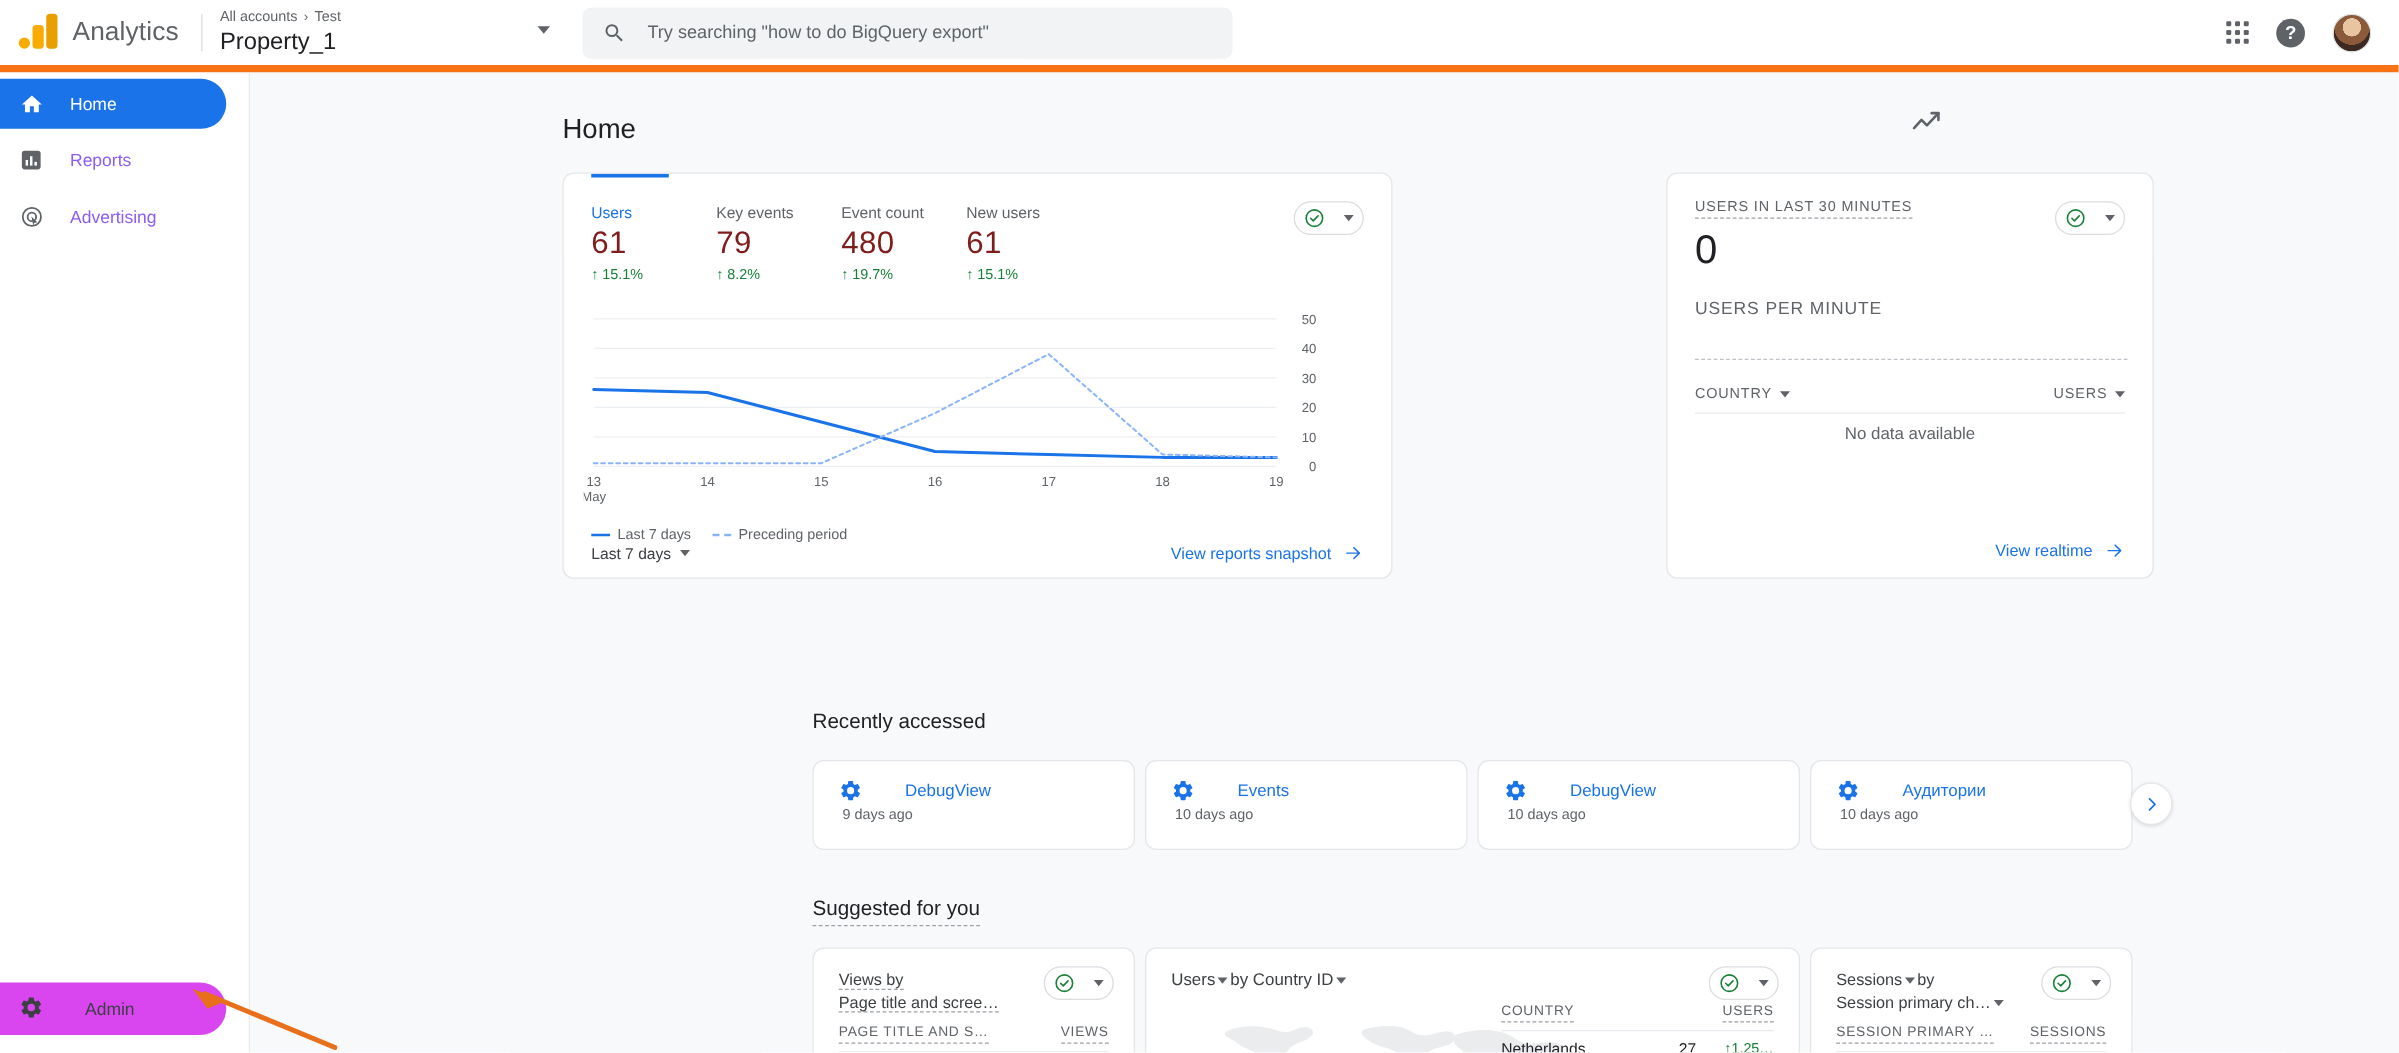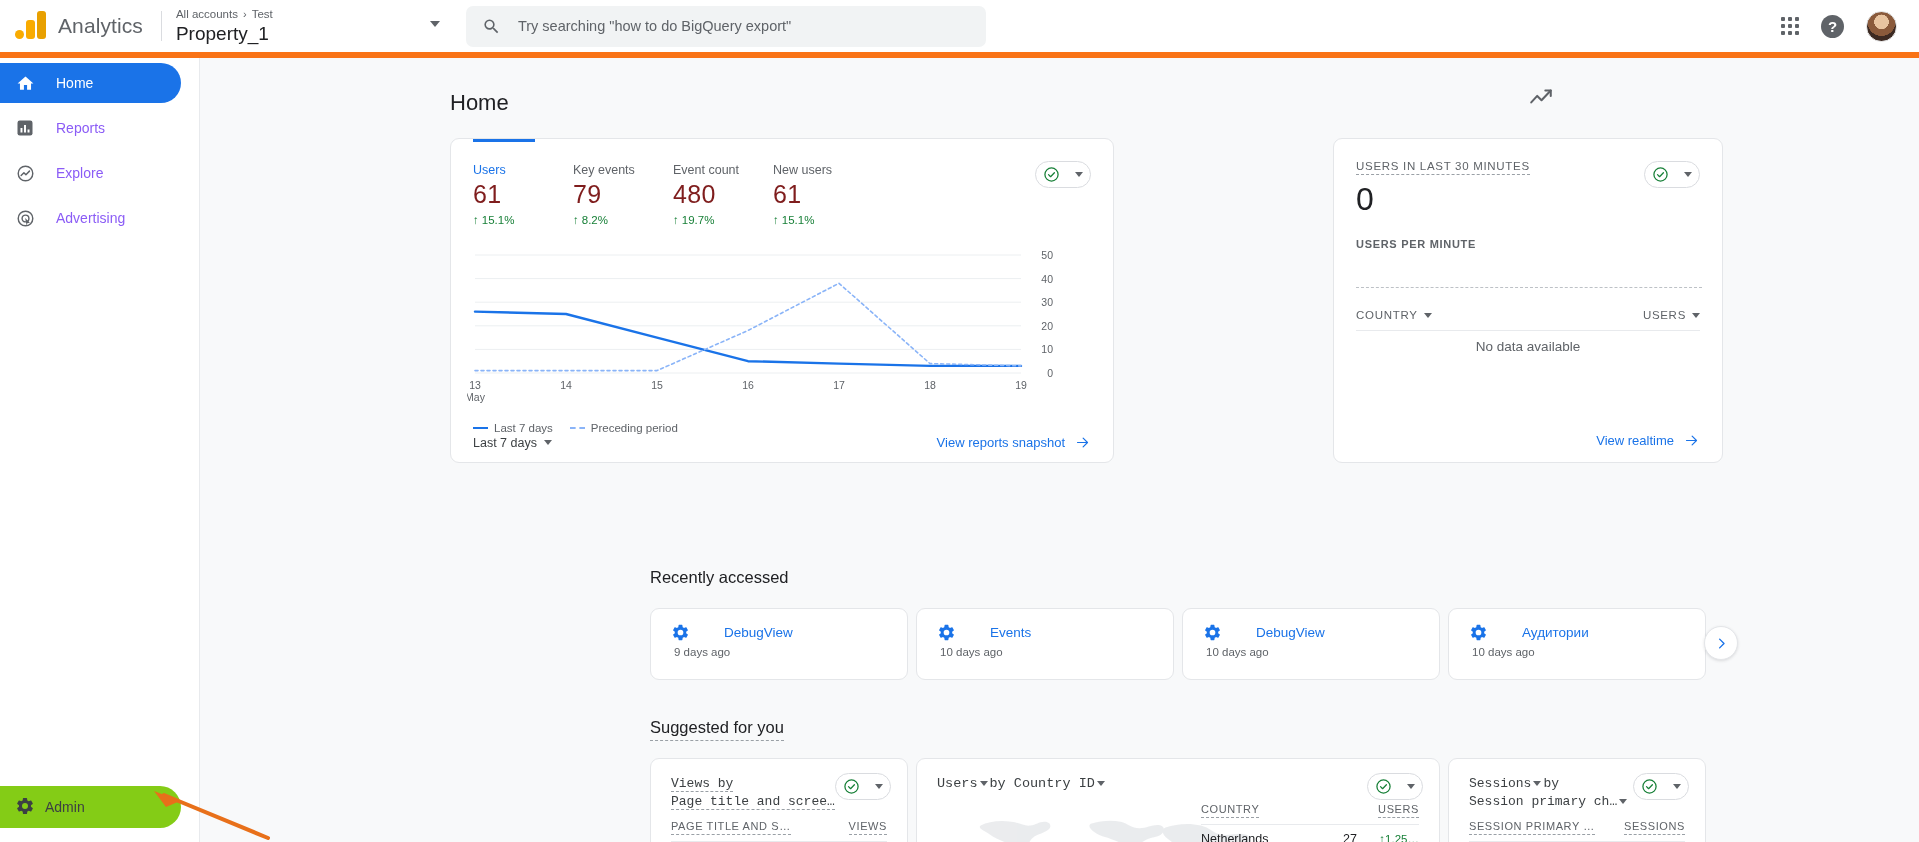--- a/index.html
+++ b/index.html
@@ -73,22 +73,22 @@
   }
   .nav-item {
     height: 40px; display: flex; align-items: center; gap: 21px;
     padding-left: 15px; margin: 5px 18px 5px 0; border-radius: 0 20px 20px 0;
     cursor: pointer; font-size: 14px; color: #8b5cf6;
   }
   .nav-item.active { background: #1a73e8; color: #fff; }
   .nav-item .ico { width: 20px; height: 20px; flex: 0 0 20px; display: flex; align-items: center; justify-content: center; }
   .admin-row {
     position: absolute; bottom: 14px; left: 0; right: 18px; height: 42px;
-    display: flex; align-items: center; gap: 10px; padding-left: 15px;
-    border-radius: 0 21px 21px 0; background: #84cc16; cursor: pointer;
+    display: flex; align-items: center; gap: 33px; padding-left: 15px;
+    border-radius: 0 21px 21px 0; background: #d946ef; cursor: pointer;
     font-size: 14px; color: #3c4043;
   }
 
   
   .main {
     position: absolute; top: 58px; left: 200px; right: 0; bottom: 0;
     background: #f8f9fa; overflow: hidden;
   }
   .page-title { font-size: 22px; color: #202124; margin: 32px 0 0 250px; }
   .trend-icon { position: absolute; top: 26px; right: 365px; width: 26px; height: 26px; cursor: pointer; }
@@ -122,21 +122,21 @@
   .lg-solid { width: 15px; height: 2.5px; background: #1a73e8; }
   .lg-dash { width: 15px; height: 0; border-top: 2.5px dashed #8ab4f8; }
   .date-sel { display: flex; align-items: center; gap: 7px; font-size: 12.5px; color: #3c4043; cursor: pointer; }
   .date-sel .dcaret { width: 0; height: 0; border-left: 4.5px solid transparent; border-right: 4.5px solid transparent; border-top: 5px solid #5f6368; }
   .cta { margin-left: auto; color: #1a73e8; font-size: 13px; display: flex; align-items: center; gap: 9px; cursor: pointer; }
 
   
   #realtime-card { left: 1133px; top: 80px; width: 390px; height: 325px; }
   .rt-label { font-size: 11.5px; color: #5f6368; letter-spacing: .7px; margin: 21px 0 0 22px; border-bottom: 1px dashed #9aa0a6; display: inline-block; padding-bottom: 2px; }
   .rt-value { font-size: 32px; font-weight: 300; color: #202124; margin: 6px 0 0 22px; }
-  .rt-sub { font-size: 11px; color: #5f6368; letter-spacing: .7px; margin: 20px 0 0 22px; font-weight: bold; }
+  .rt-sub { font-size: 14px; color: #5f6368; letter-spacing: .7px; margin: 20px 0 0 22px; }
   .rt-spark { position: absolute; left: 22px; top: 148px; width: 346px; border-top: 1px dashed #bdc1c6; }
   .rt-th { position: absolute; left: 22px; right: 22px; top: 170px; display: flex; justify-content: space-between; font-size: 11.5px; color: #5f6368; letter-spacing: .7px; border-bottom: 1px solid #e8eaed; padding-bottom: 9px; }
   .rt-th .thc { display: flex; align-items: center; gap: 6px; cursor: pointer; }
   .rt-th .dc { width: 0; height: 0; border-left: 4px solid transparent; border-right: 4px solid transparent; border-top: 5px solid #5f6368; }
   .rt-nodata { position: absolute; top: 200px; width: 100%; text-align: center; font-size: 13.5px; color: #5f6368; }
   .rt-cta { position: absolute; right: 22px; bottom: 14px; color: #1a73e8; font-size: 13px; display: flex; align-items: center; gap: 9px; cursor: pointer; }
 
   
   .section-title { position: absolute; font-size: 16.5px; color: #202124; }
   #ra-title { left: 450px; top: 510px; }
@@ -150,21 +150,21 @@
   .ra-next {
     position: absolute; left: 1504px; top: 568px; width: 34px; height: 34px;
     border-radius: 50%; background: #fff; border: 1px solid #e4e6e9;
     display: flex; align-items: center; justify-content: center; cursor: pointer;
     box-shadow: 0 1px 3px rgba(60,64,67,.16);
   }
 
   
   #sg-title { left: 450px; top: 660px; border-bottom: 1px dashed #9aa0a6; padding-bottom: 3px; }
   .sg-card { position: absolute; top: 700px; height: 160px; background: #fff; border: 1px solid #e4e6e9; border-radius: 9px; overflow: hidden; }
-  .sg-head { font-size: 13px; color: #3c4043; margin: 16px 0 0 20px; line-height: 18px; font-family: Liberation Mono, monospace; }
+  .sg-head { font-size: 13px; color: #3c4043; margin: 16px 0 0 20px; line-height: 18px; }
   .sg-head .dotted { border-bottom: 1px dashed #9aa0a6; }
   .sg-th { display: flex; justify-content: space-between; font-size: 11px; color: #5f6368; letter-spacing: .6px; margin: 9px 20px 0 20px; padding-bottom: 6px; border-bottom: 1px solid #e8eaed; }
   .sg-th span { border-bottom: 1px dashed #9aa0a6; padding-bottom: 2px; }
   .sg-row { position: relative; display: flex; align-items: center; margin: 0 20px; height: 28px; font-size: 12.5px; color: #202124; }
   .sg-row .nm { flex: 1; white-space: nowrap; overflow: hidden; }
   .sg-row .vl { width: 44px; text-align: right; }
   .sg-row .dl { width: 62px; text-align: right; font-size: 11.5px; color: #188038; }
   .mini-caret { display: inline-block; width: 0; height: 0; border-left: 4px solid transparent; border-right: 4px solid transparent; border-top: 5px solid #5f6368; vertical-align: middle; margin: 0 2px; }
 
   .worldmap { position: absolute; left: 20px; top: 46px; width: 330px; height: 112px; opacity: .5; }
@@ -232,29 +232,20 @@
     <div class="nav-item">
       <span class="ico">
         <svg width="18" height="18" viewBox="0 0 24 24">
             <rect x="2" y="2" width="20" height="20" rx="3" fill="#5f6368"></rect>
             <rect x="6" y="12" width="2.6" height="6" fill="#fff"></rect>
             <rect x="10.7" y="8" width="2.6" height="10" fill="#fff"></rect>
             <rect x="15.4" y="14" width="2.6" height="4" fill="#fff"></rect>
           </svg>
       </span>
       <span>Reports</span>
-    </div>
-    <div class="nav-item">
-      <span class="ico">
-        <svg width="19" height="19" viewBox="0 0 24 24">
-            <circle cx="12" cy="12" r="9.2" fill="none" stroke="#5f6368" stroke-width="1.8"></circle>
-            <path d="M6.5 14.5l3.5-3.5 2.5 2.5 4.5-4.5" fill="none" stroke="#5f6368" stroke-width="1.8" stroke-linecap="round" stroke-linejoin="round"></path>
-          </svg>
-      </span>
-      <span>Explore</span>
     </div>
     <div class="nav-item">
       <span class="ico">
         <svg width="19" height="19" viewBox="0 0 24 24">
             <circle cx="12" cy="12" r="9.2" fill="none" stroke="#5f6368" stroke-width="1.8"></circle>
             <circle cx="12" cy="12" r="4.3" fill="none" stroke="#5f6368" stroke-width="1.8"></circle>
             <path d="M11.5 11.5l6 6-3.3.6-.6 3.3z" fill="#5f6368"></path>
           </svg>
       </span>
       <span>Advertising</span>

